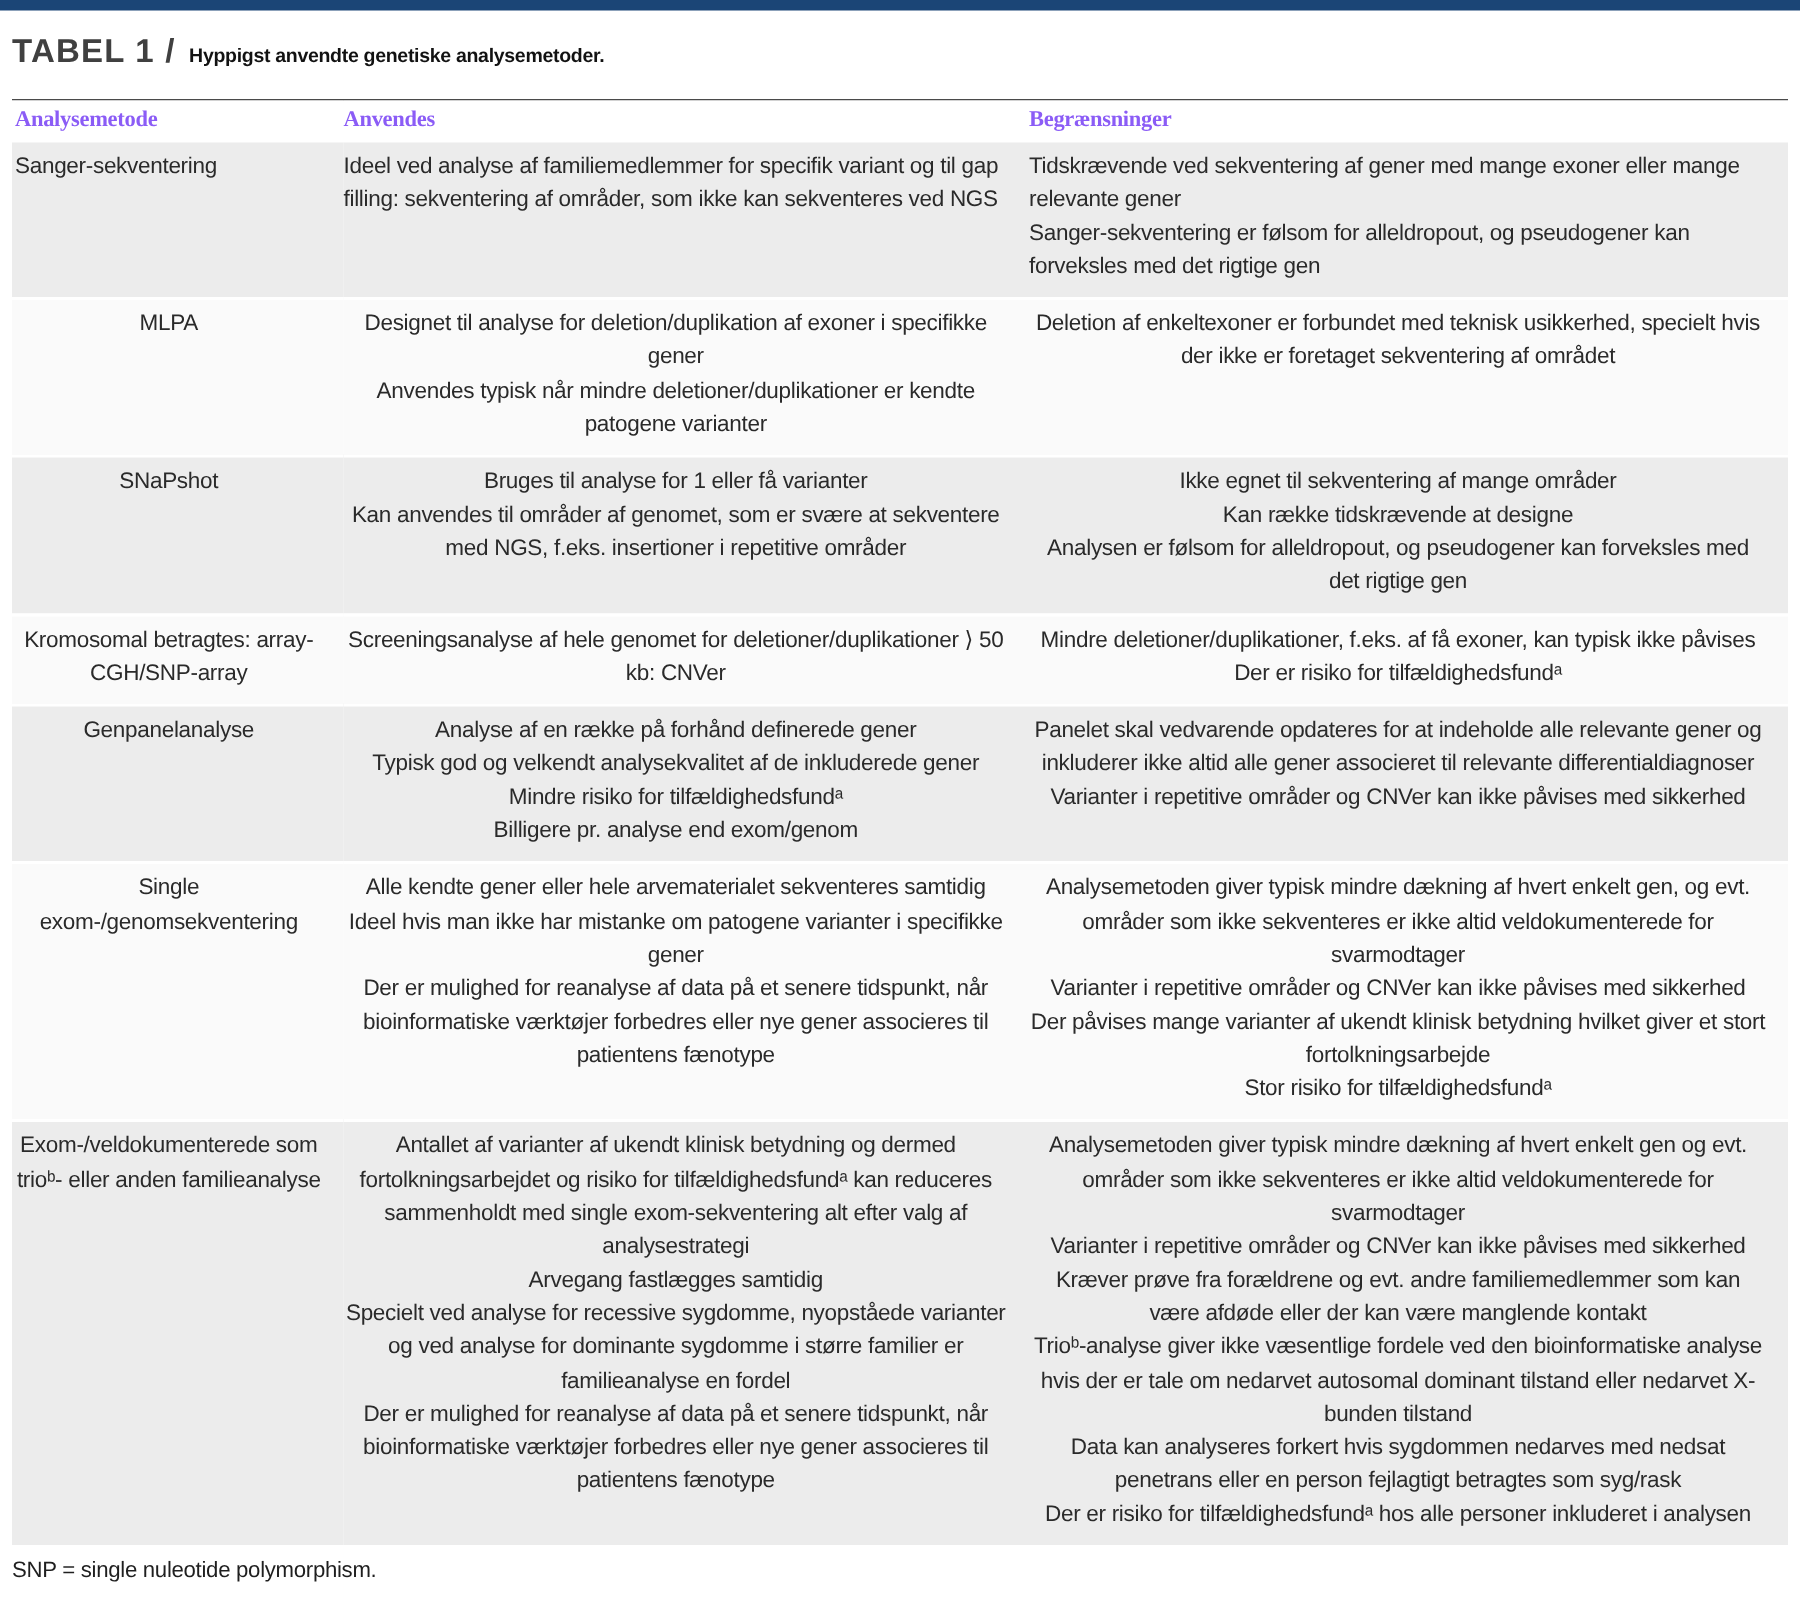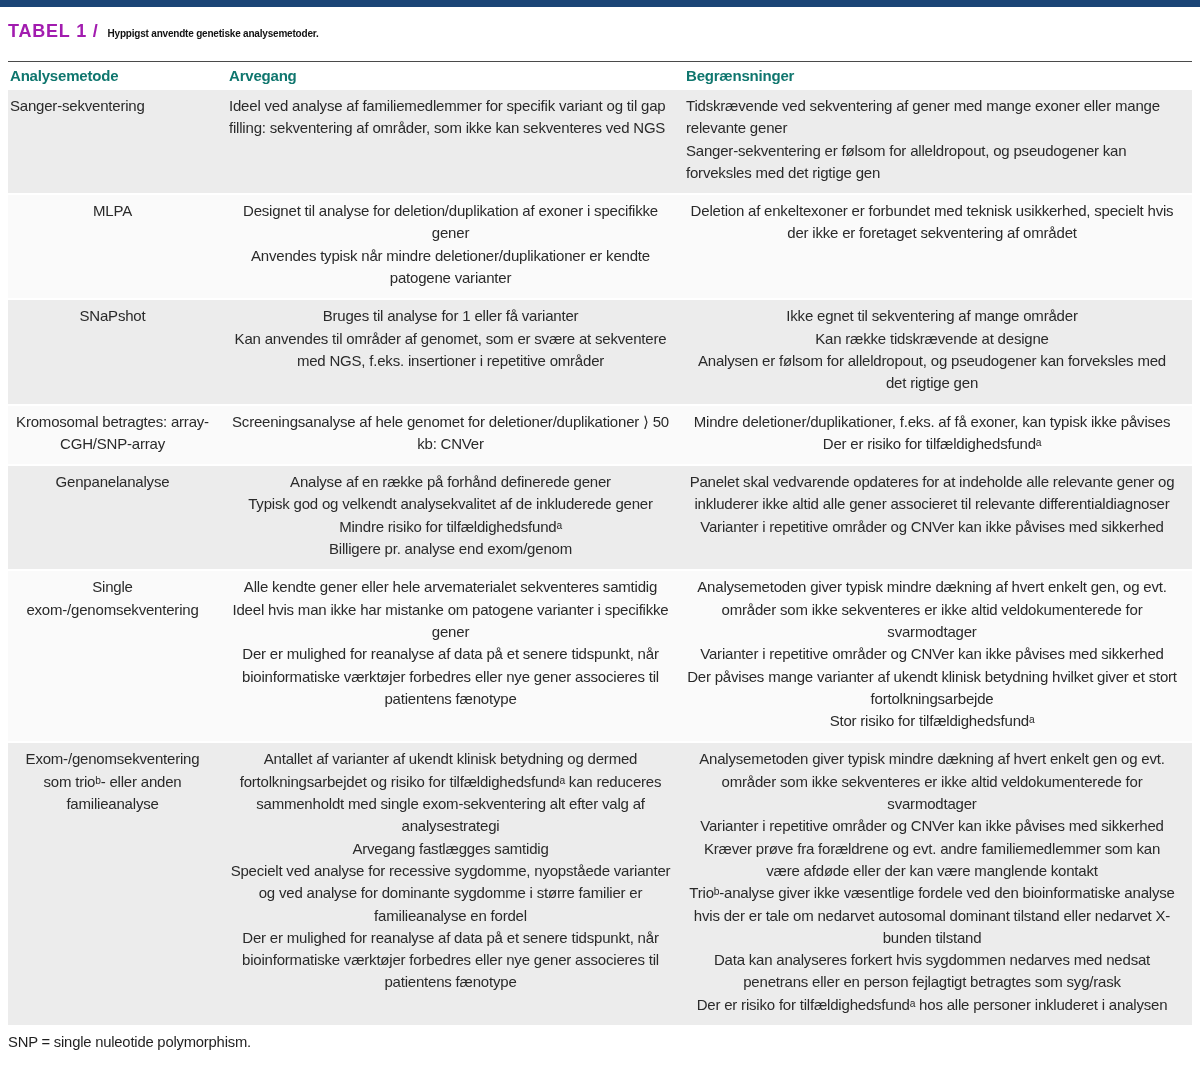--- a/index.html
+++ b/index.html
@@ -22,45 +22,46 @@
     width: 100%;
   }
   .content { padding: 0 8px; }
   .title-row {
     display: flex;
     align-items: baseline;
     gap: 9px;
     margin: 14px 0 0 0;
   }
   .title-label {
-    font-size: 18px;
+    font-size: 22px;
     font-weight: 800;
     letter-spacing: 0.8px;
-    color: #a21caf;
+    color: #404040;
   }
   .title-sub {
-    font-size: 10px;
+    font-size: 13px;
     font-weight: 700;
     color: #121212;
   }
   table.tbl {
     width: 100%;
     margin-top: 19px;
     border-collapse: separate;
     border-spacing: 0;
     table-layout: fixed;
     border-top: 1px solid #4a4a4a;
   }
   .tbl th {
     text-align: left;
     font-size: 15px;
     font-weight: 700;
-    color: #0f766e;
+    color: #8b5cf6;
     padding: 5px 12px 6px 0;
     background: #fff;
+    font-family: Liberation Serif, serif;
   }
   .tbl td {
     vertical-align: top;
     font-size: 15px;
     line-height: 22.3px;
     padding: 5px 14px 9px 0;
   }
   .tbl td:first-child, .tbl th:first-child { padding-left: 2px; }
   .tbl tbody tr:nth-child(odd) td { background: #ececec; }
   .tbl tbody tr:nth-child(even) td { background: #fafafa; }
@@ -90,21 +91,21 @@
 
     <table class="tbl">
       <colgroup>
         <col class="col-method">
         <col class="col-fordele">
         <col>
       </colgroup>
       <thead>
         <tr>
           <th>Analysemetode</th>
-          <th>Arvegang</th>
+          <th>Anvendes</th>
           <th>Begrænsninger</th>
         </tr>
       </thead>
       <tbody id="tbody">
           <tr>
             <td>
               <p>Sanger-sekventering</p>
             </td>
             <td>
               <p>Ideel ved analyse af familiemedlemmer for specifik variant og til gap filling: sekventering af områder, som ikke kan sekventeres ved NGS</p>
@@ -178,21 +179,21 @@
             </td>
             <td>
               <p>Analysemetoden giver typisk mindre dækning af hvert enkelt gen, og evt. områder som ikke sekventeres er ikke altid veldokumenterede for svarmodtager</p>
               <p>Varianter i repetitive områder og CNVer kan ikke påvises med sikkerhed</p>
               <p>Der påvises mange varianter af ukendt klinisk betydning hvilket giver et stort fortolkningsarbejde</p>
               <p>Stor risiko for tilfældighedsfundᵃ</p>
             </td>
           </tr>
           <tr>
             <td>
-              <p>Exom-/genomsekventering som trioᵇ- eller anden familieanalyse</p>
+              <p>Exom-/veldokumenterede som trioᵇ- eller anden familieanalyse</p>
             </td>
             <td>
               <p>Antallet af varianter af ukendt klinisk betydning og dermed fortolkningsarbejdet og risiko for tilfældighedsfundᵃ kan reduceres sammenholdt med single exom-sekventering alt efter valg af analysestrategi</p>
               <p>Arvegang fastlægges samtidig</p>
               <p>Specielt ved analyse for recessive sygdomme, nyopståede varianter og ved analyse for dominante sygdomme i større familier er familieanalyse en fordel</p>
               <p>Der er mulighed for reanalyse af data på et senere tidspunkt, når bioinformatiske værktøjer forbedres eller nye gener associeres til patientens fænotype</p>
             </td>
             <td>
               <p>Analysemetoden giver typisk mindre dækning af hvert enkelt gen og evt. områder som ikke sekventeres er ikke altid veldokumenterede for svarmodtager</p>
               <p>Varianter i repetitive områder og CNVer kan ikke påvises med sikkerhed</p>

